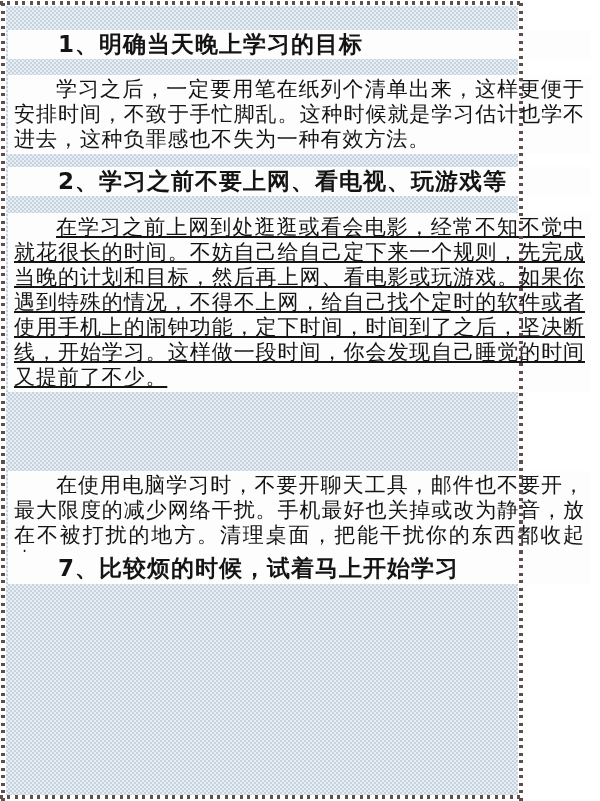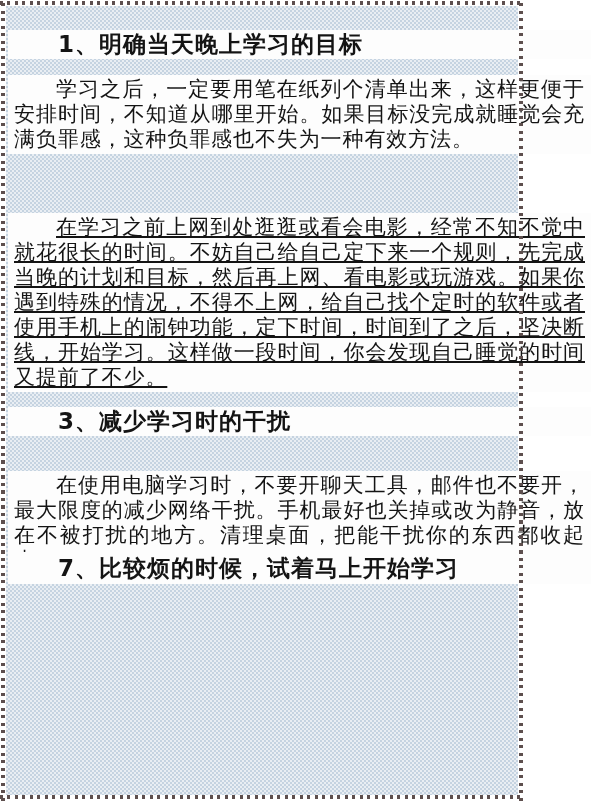--- a/index.html
+++ b/index.html
@@ -84,23 +84,23 @@
 
 <div class="page">
   <div class="edge edge-top"></div>
   <div class="edge edge-bottom"></div>
   <div class="edge edge-left"></div>
   <div class="edge edge-right"></div>
 
   <div class="canvas"></div>
 
   <div class="box heading h1">1、明确当天晚上学习的目标</div>
-  <div class="box para p1">学习之后，一定要用笔在纸列个清单出来，这样更便于安排时间，不知道从哪里开始。如果目标没完成就睡觉会充满负罪感，这种负罪感也不失为一种有效方法。</div>
+  <div class="box para p1">学习之后，一定要用笔在纸列个清单出来，这样更便于安排时间，不致于手忙脚乱。这种时候就是学习估计也学不进去，这种负罪感也不失为一种有效方法。</div>
 
+  <div class="box heading h2">2、学习之前不要上网、看电视、玩游戏等</div>
   <div class="box para p2">在学习之前上网到处逛逛或看会电影，经常不知不觉中就花很长的时间。不妨自己给自己定下来一个规则，先完成当晚的计划和目标，然后再上网、看电影或玩游戏。如果你遇到特殊的情况，不得不上网，给自己找个定时的软件或者使用手机上的闹钟功能，定下时间，时间到了之后，坚决断线，开始学习。这样做一段时间，你会发现自己睡觉的时间又提前了不少。</div>
 
-  <div class="box heading h3">3、减少学习时的干扰</div>
   <div class="box para p3">在使用电脑学习时，不要开聊天工具，邮件也不要开，最大限度的减少网络干扰。手机最好也关掉或改为静音，放在不被打扰的地方。清理桌面，把能干扰你的东西都收起来。</div>
 
   <div class="box heading h4">7、比较烦的时候，试着马上开始学习</div>
 
   <div class="watermark">家长帮</div>
 </div>
 
 </body></html>

